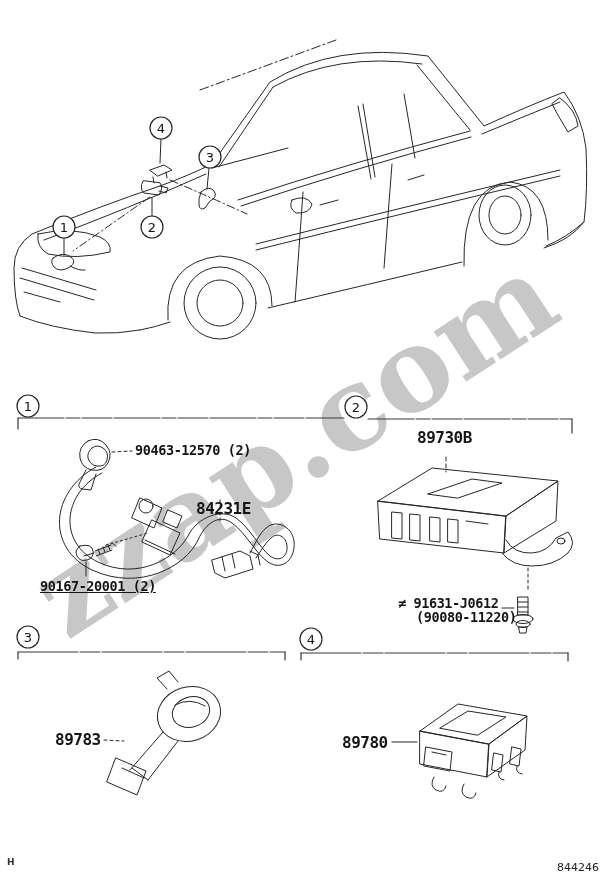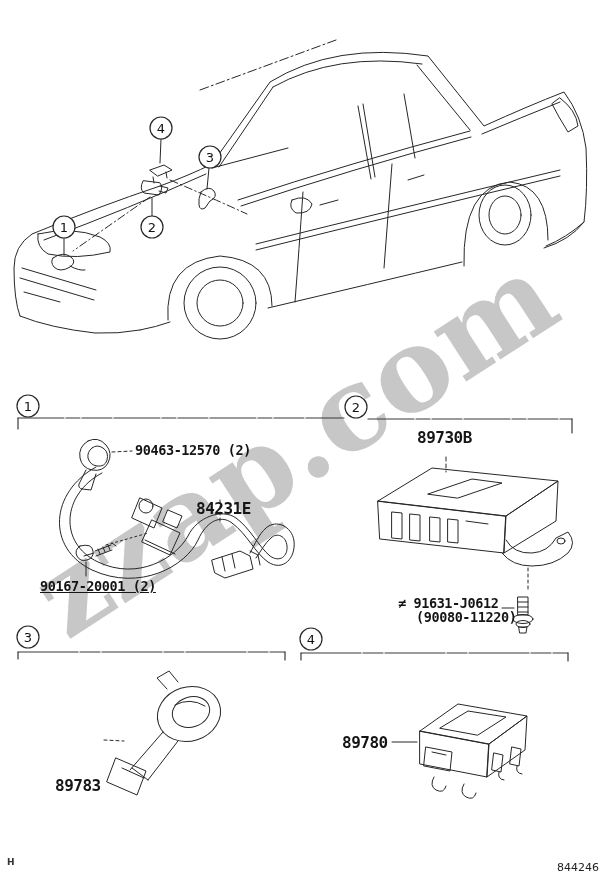--- a/index.html
+++ b/index.html
@@ -201,18 +201,18 @@
   </svg>
 
   <div class="lbl sz-a" style="left:135px;top:442px;">90463-12570 (2)</div>
   <div class="lbl sz-b" style="left:196px;top:499px;">84231E</div>
   <div class="lbl sz-a" style="left:40px;top:578px;text-decoration:underline;">90167-20001 (2)</div>
 
   <div class="lbl sz-b" style="left:417px;top:428px;">89730B</div>
   <div class="lbl sz-a" style="left:398px;top:595px;">≠ 91631-J0612</div>
   <div class="lbl sz-a" style="left:416px;top:609px;">(90080-11220)</div>
 
-  <div class="lbl sz-b" style="left:55px;top:730px;margin-top:46px;">89783</div>
+  <div class="lbl sz-b" style="left:55px;top:730px;">89783</div>
   <div class="lbl sz-b" style="left:342px;top:733px;">89780</div>
 
   <div class="hmark">H</div>
   <div class="code">844246D</div>
 </div>
 
 </body></html>

